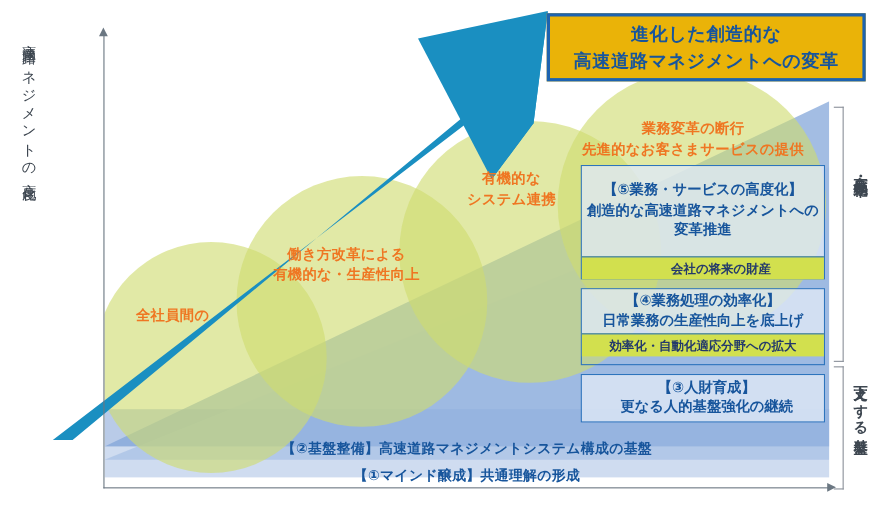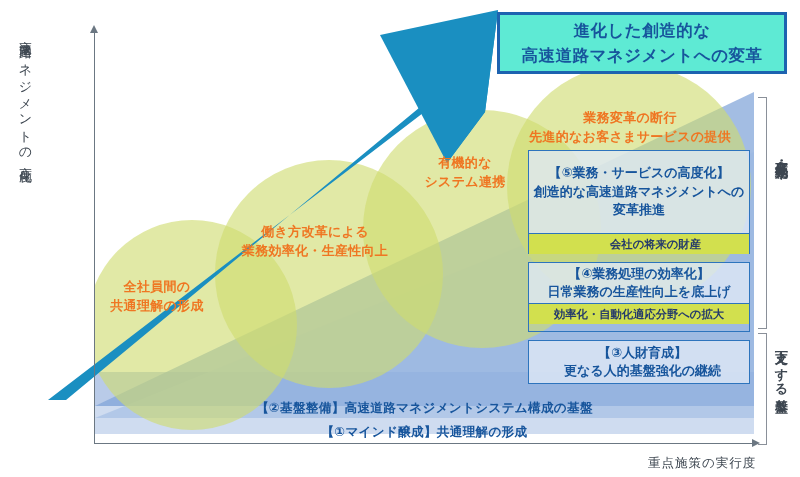--- a/index.html
+++ b/index.html
@@ -30,21 +30,21 @@
 
   .circle{position:absolute;border-radius:50%;background:rgba(206,219,112,.62);}
 
   .blue-wedge{position:absolute;left:0;top:0;width:659px;height:411px;}
 
   
   #main-arrow{position:absolute;left:30px;top:0px;width:480px;height:400px;}
 
   
   #title-box{position:absolute;left:497px;top:12px;width:290px;height:62px;
-      background:#5eead4;border:3px solid #1d63b0;box-sizing:border-box;
+      background:#eab308;border:3px solid #1d63b0;box-sizing:border-box;
       display:flex;flex-direction:column;align-items:center;justify-content:center;
       color:#17559c;font-weight:bold;font-size:16.5px;line-height:25px;letter-spacing:.5px;}
 
   
   .circle-label{position:absolute;text-align:center;color:#ef7622;font-weight:bold;
       font-size:13px;line-height:19px;letter-spacing:.3px;white-space:nowrap;}
 
   
   .sbox{position:absolute;left:528px;width:222px;border:1.6px solid #2d74bd;box-sizing:border-box;}
   .sbox-body{background:rgba(222,233,246,.80);color:#17559c;font-weight:bold;
@@ -103,35 +103,33 @@
   <svg id="main-arrow" viewBox="0 0 480 400">
     <polygon fill="#1a8fc1" points="18,400 36,400 430,74 468,10 455,112 417,163 410,100"></polygon>
     <polygon fill="#1a8fc1" points="468,10 455,112 417,163 350,35"></polygon>
   </svg>
 
   <div class="axis-line" id="y-axis"></div>
   <div class="axis-line" id="x-axis"></div>
   <div class="axis-arrow" id="y-arrow"></div>
   <div class="axis-arrow" id="x-arrow"></div>
   <div id="y-axis-label">高速道路マネジメントの高度化</div>
-  <div id="x-axis-label">重点施策の実行度</div>
 
   <div id="title-box">
     <div>進化した創造的な</div>
     <div>高速道路マネジメントへの変革</div>
   </div>
 
   <div class="circle-label" style="left:67px;top:278px;width:180px;font-family:Liberation Mono, monospace;">
     <div>全社員間の</div>
-    <div>共通理解の形成</div>
   </div>
 
   <div class="circle-label" style="left:215px;top:222px;width:200px;">
     <div>働き方改革による</div>
-    <div>業務効率化・生産性向上</div>
+    <div>有機的な・生産性向上</div>
   </div>
 
   <div class="circle-label" style="left:400px;top:153px;width:130px;">
     <div>有機的な</div>
     <div>システム連携</div>
   </div>
 
   <div class="circle-label" style="left:505px;top:108px;width:250px;">
     <div>業務変革の断行</div>
     <div>先進的なお客さまサービスの提供</div>

